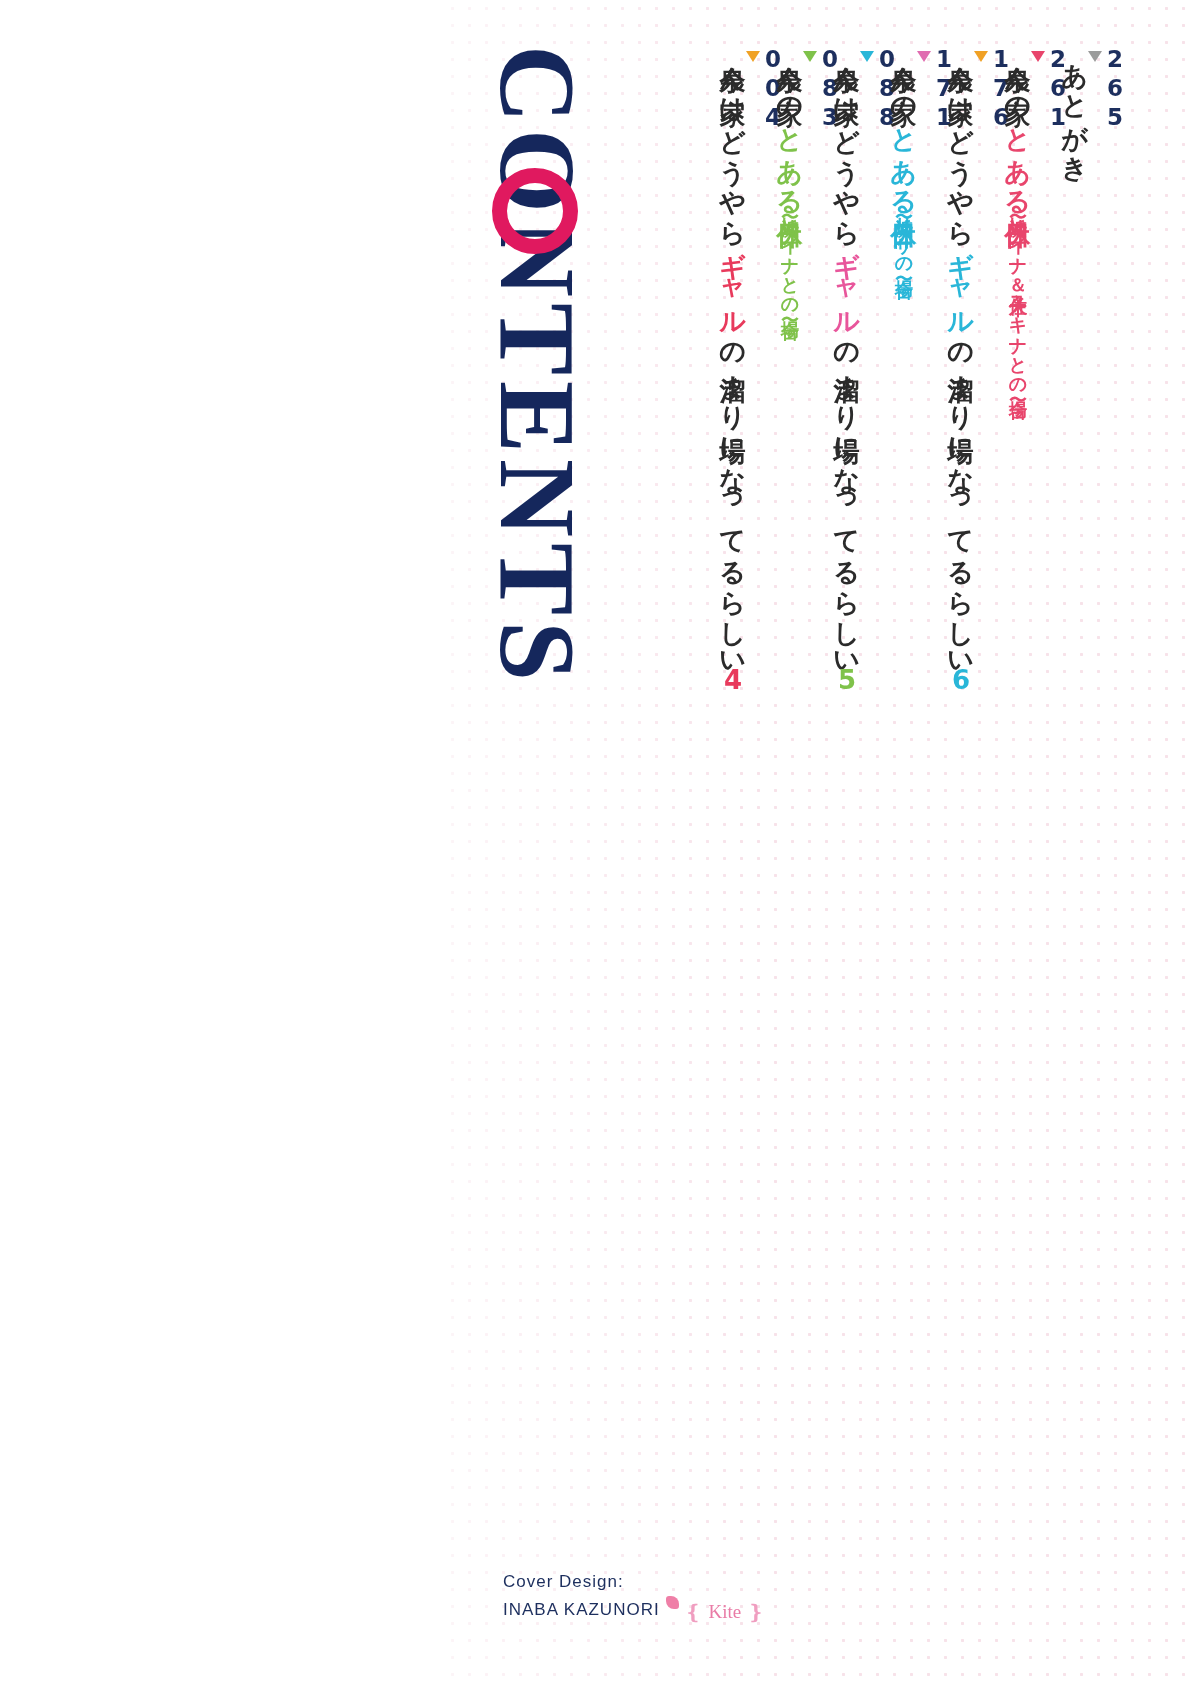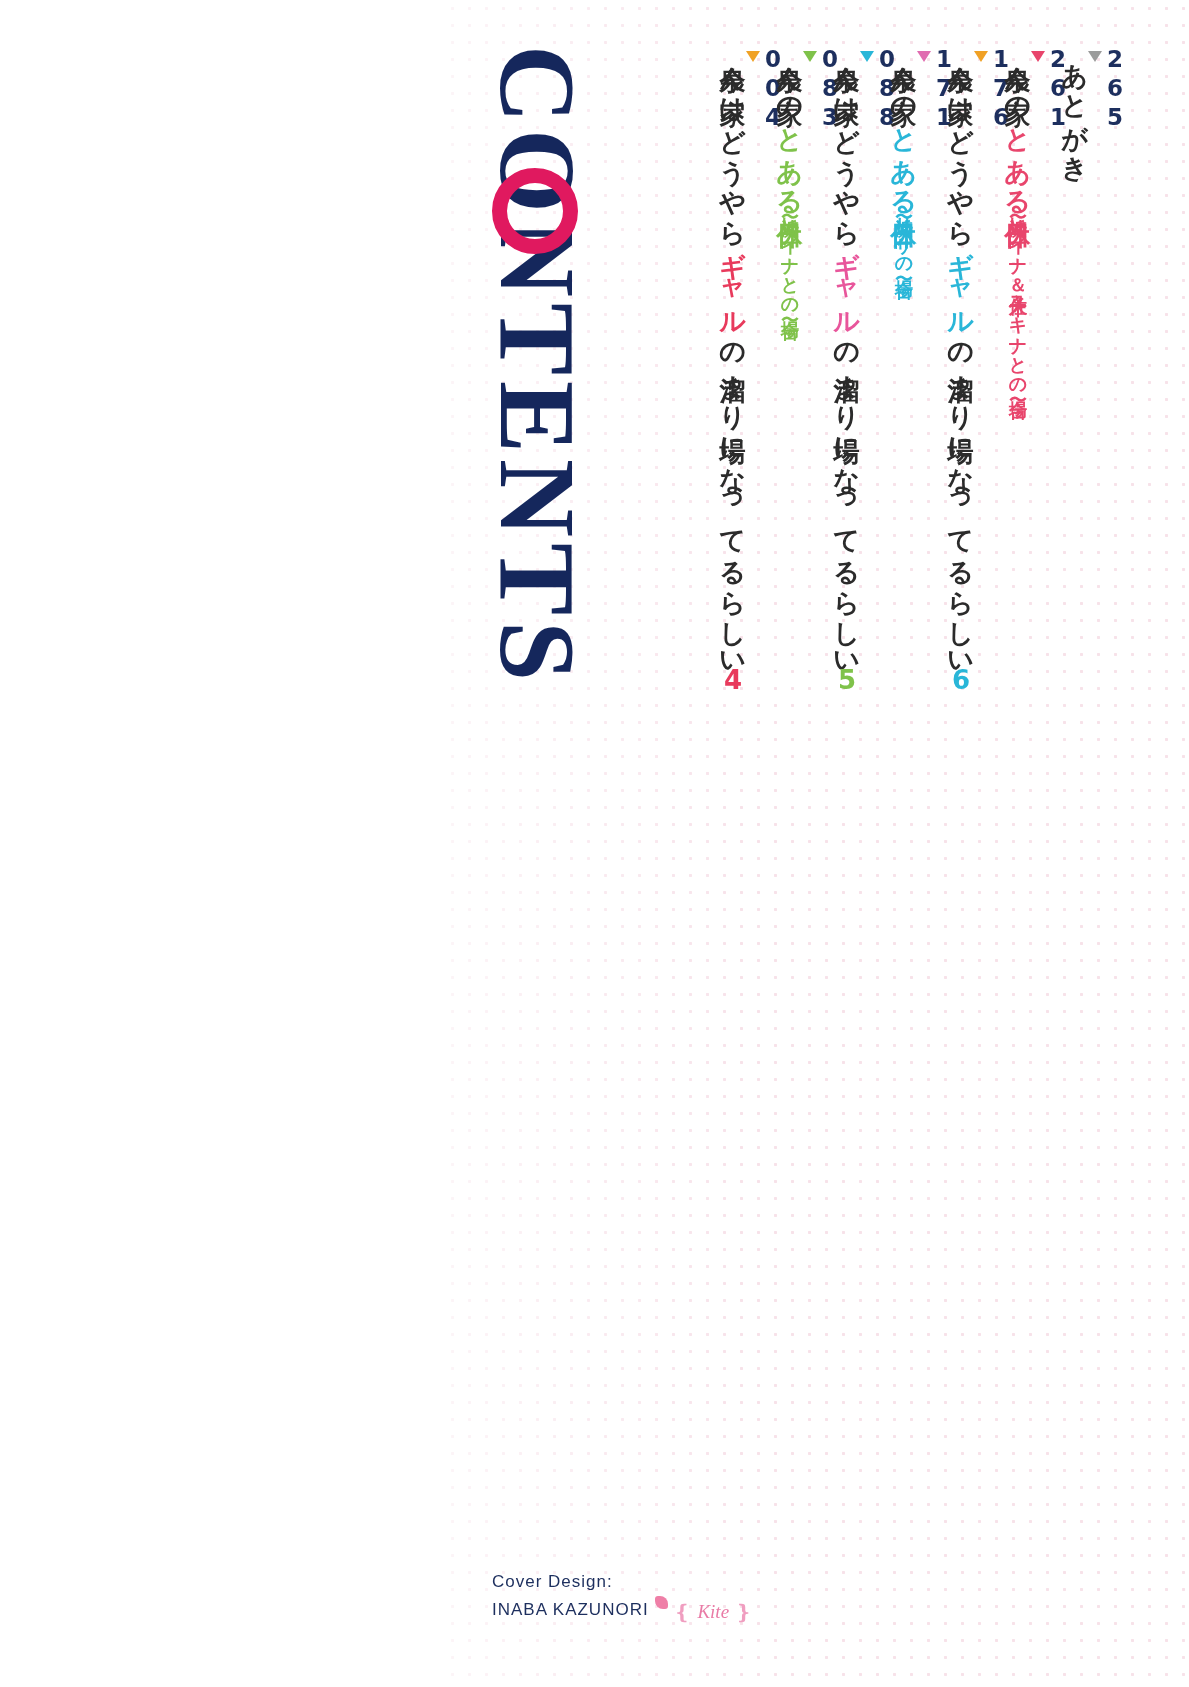--- a/index.html
+++ b/index.html
@@ -121,37 +121,36 @@
     width: 86px;
     height: 86px;
     border: 15px solid #e0195f;
     border-radius: 50%;
     box-sizing: border-box;
   }
 
   
   #credit {
     position: absolute;
-    left: 492px;
+    left: 503px;
     bottom: 58px;
     font-family: "Liberation Sans", sans-serif;
     color: #1d2f5e;
     font-size: 17px;
     letter-spacing: 1px;
     line-height: 1.65;
   }
   #credit .line2 {
     display: flex;
     align-items: flex-start;
     gap: 6px;
   }
   #credit .kite {
     color: #e97ba6;
     font-family: "Liberation Serif", serif;
-    font-style: italic;
     font-size: 19px;
     letter-spacing: 0;
   }
   .brace { color: #f09ec0; font-size: 20px; }
   .dot-mark {
     display: inline-block;
     width: 13px; height: 13px;
     background: #ef7fa7;
     border-radius: 3px 8px 3px 8px;
   }

